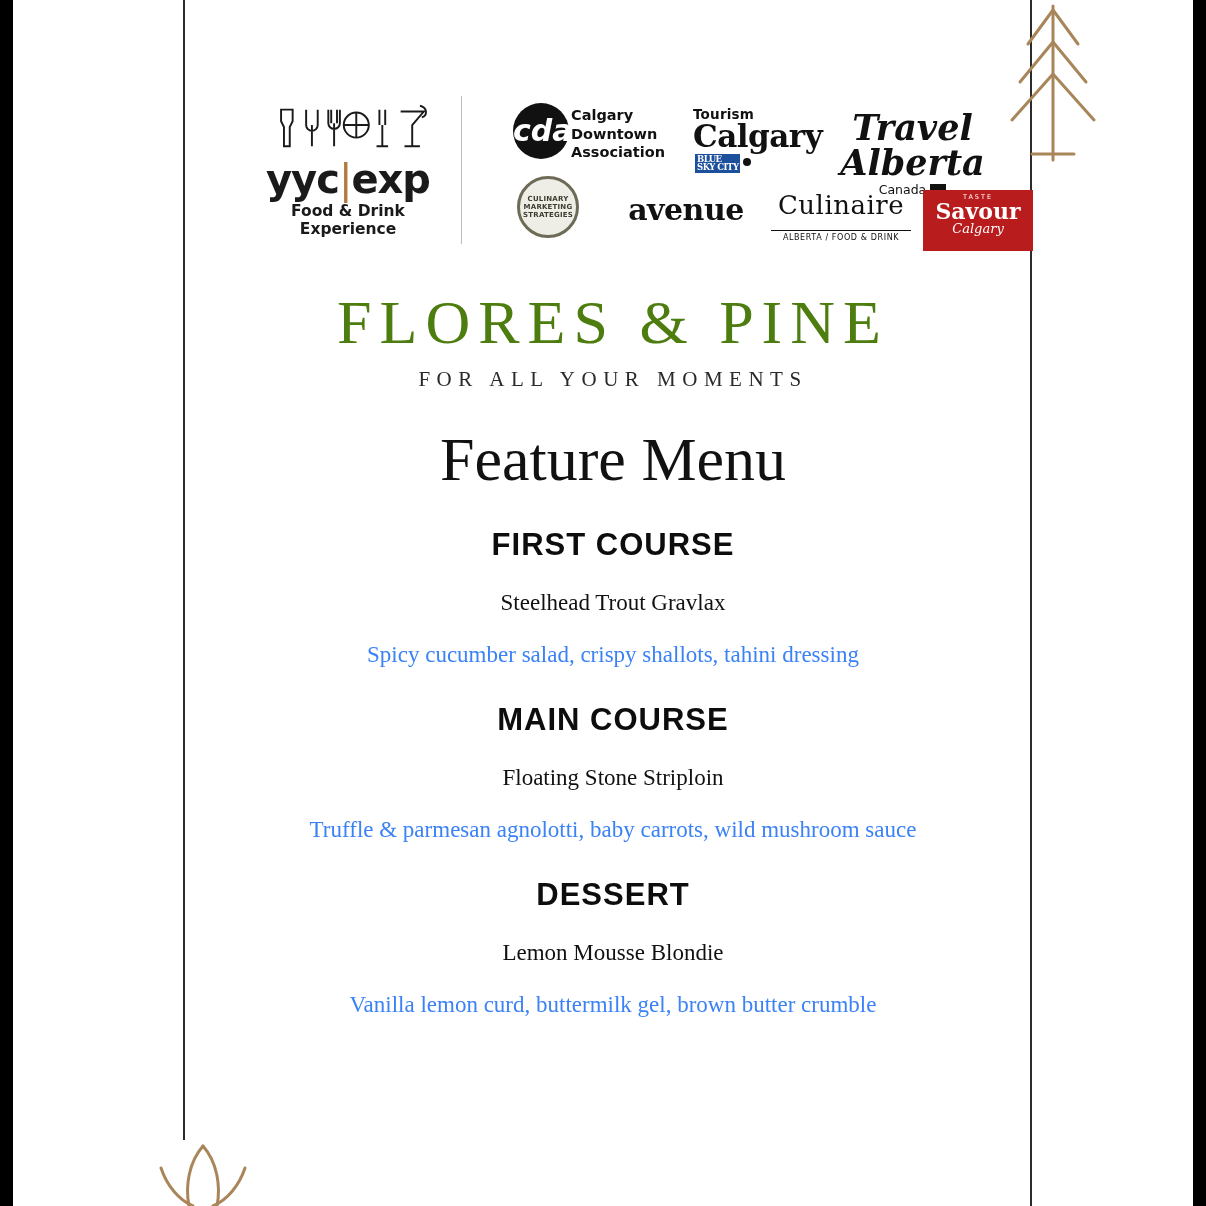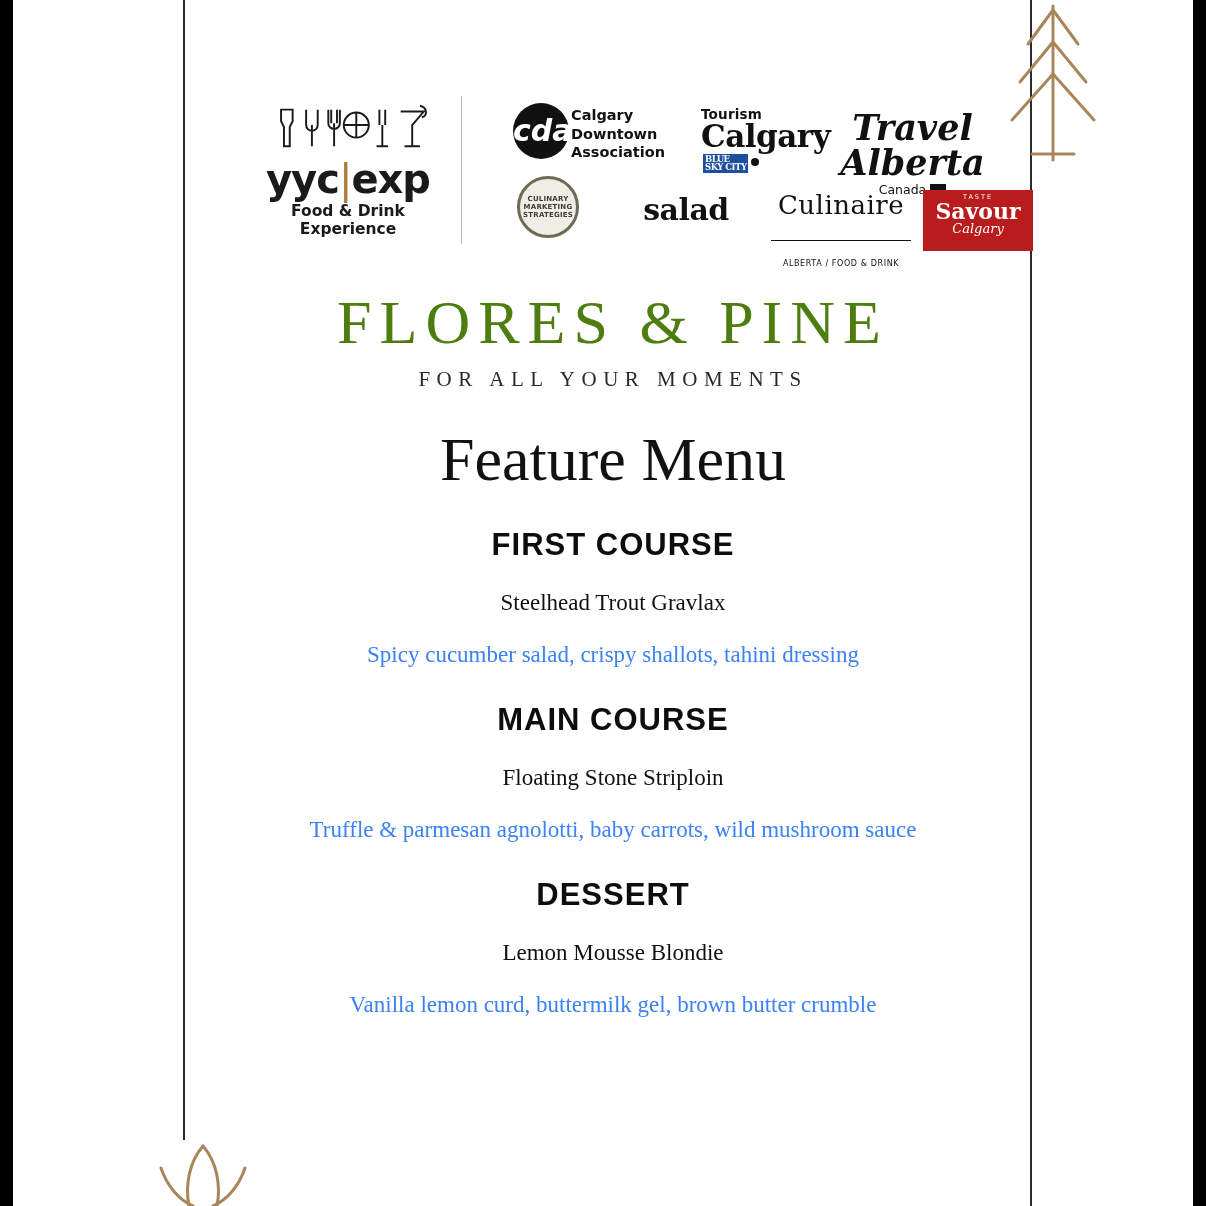--- a/index.html
+++ b/index.html
@@ -132,21 +132,21 @@
     width: 56px; height: 56px; border-radius: 50%;
     background: #111; color: #fff;
     font-size: 30px; font-weight: 700; font-style: italic;
     line-height: 56px; text-align: center;
   }
   .cda-text {
     position: absolute; left: 62px; top: 6px;
     font-size: 14.5px; font-weight: 700; line-height: 1.28; color: #111;
   }
 
-  .l-tourism { left: 190px; top: 14px; width: 120px; margin-left: 8px; }
+  .l-tourism { left: 190px; top: 14px; width: 120px; }
   .t-small {
     font-size: 13.5px; font-weight: 700; color: #111; letter-spacing: .2px;
   }
   .t-big {
     font-family: "DejaVu Serif", serif;
     font-size: 31px; font-weight: 700; color: #111; line-height: .95;
     letter-spacing: -.5px;
   }
   .t-blue {
     display: inline-block; vertical-align: 6px;
@@ -188,21 +188,21 @@
     font-family: "DejaVu Serif", serif;
     font-size: 30px; font-weight: 700; color: #111; letter-spacing: -.5px;
   }
   .l-culinaire { left: 268px; top: 98px; width: 140px; text-align: center; }
   .cu-word {
     font-family: "DejaVu Serif", serif;
     font-size: 26px; color: #111; letter-spacing: .5px;
   }
   .cu-sub {
     font-size: 8px; color: #111; letter-spacing: .6px;
-    border-top: 1.5px solid #111; margin-top: 20px; padding-top: 18px;
+    border-top: 1.5px solid #111; margin-top: 10px; padding-top: 2px;
   }
   .l-savour { left: 420px; top: 98px; width: 110px; }
   .sv-box {
     background: #b91c1c; color: #fff; text-align: center;
     padding: 3px 6px 16px 6px;
   }
   .sv-top { font-size: 6.5px; letter-spacing: 2px; }
   .sv-main {
     font-family: "DejaVu Serif", serif;
     font-size: 22px; font-weight: 700; line-height: .95;
@@ -346,21 +346,21 @@
           <div class="ta-sub"><span>Canada</span><span class="ta-flag"></span></div>
         </div>
 
         <div class="logo l-culinary">
           <div class="seal">
               <span>CULINARY MARKETING STRATEGIES</span>
             </div>
         </div>
 
         <div class="logo l-avenue">
-          <div class="av-word">salad</div>
+          <div class="av-word">avenue</div>
         </div>
 
         <div class="logo l-culinaire">
           <div class="cu-word">Culinaire</div>
           <div class="cu-sub">ALBERTA / FOOD &amp; DRINK</div>
         </div>
 
         <div class="logo l-savour">
           <div class="sv-box">
             <div class="sv-top">TASTE</div>

